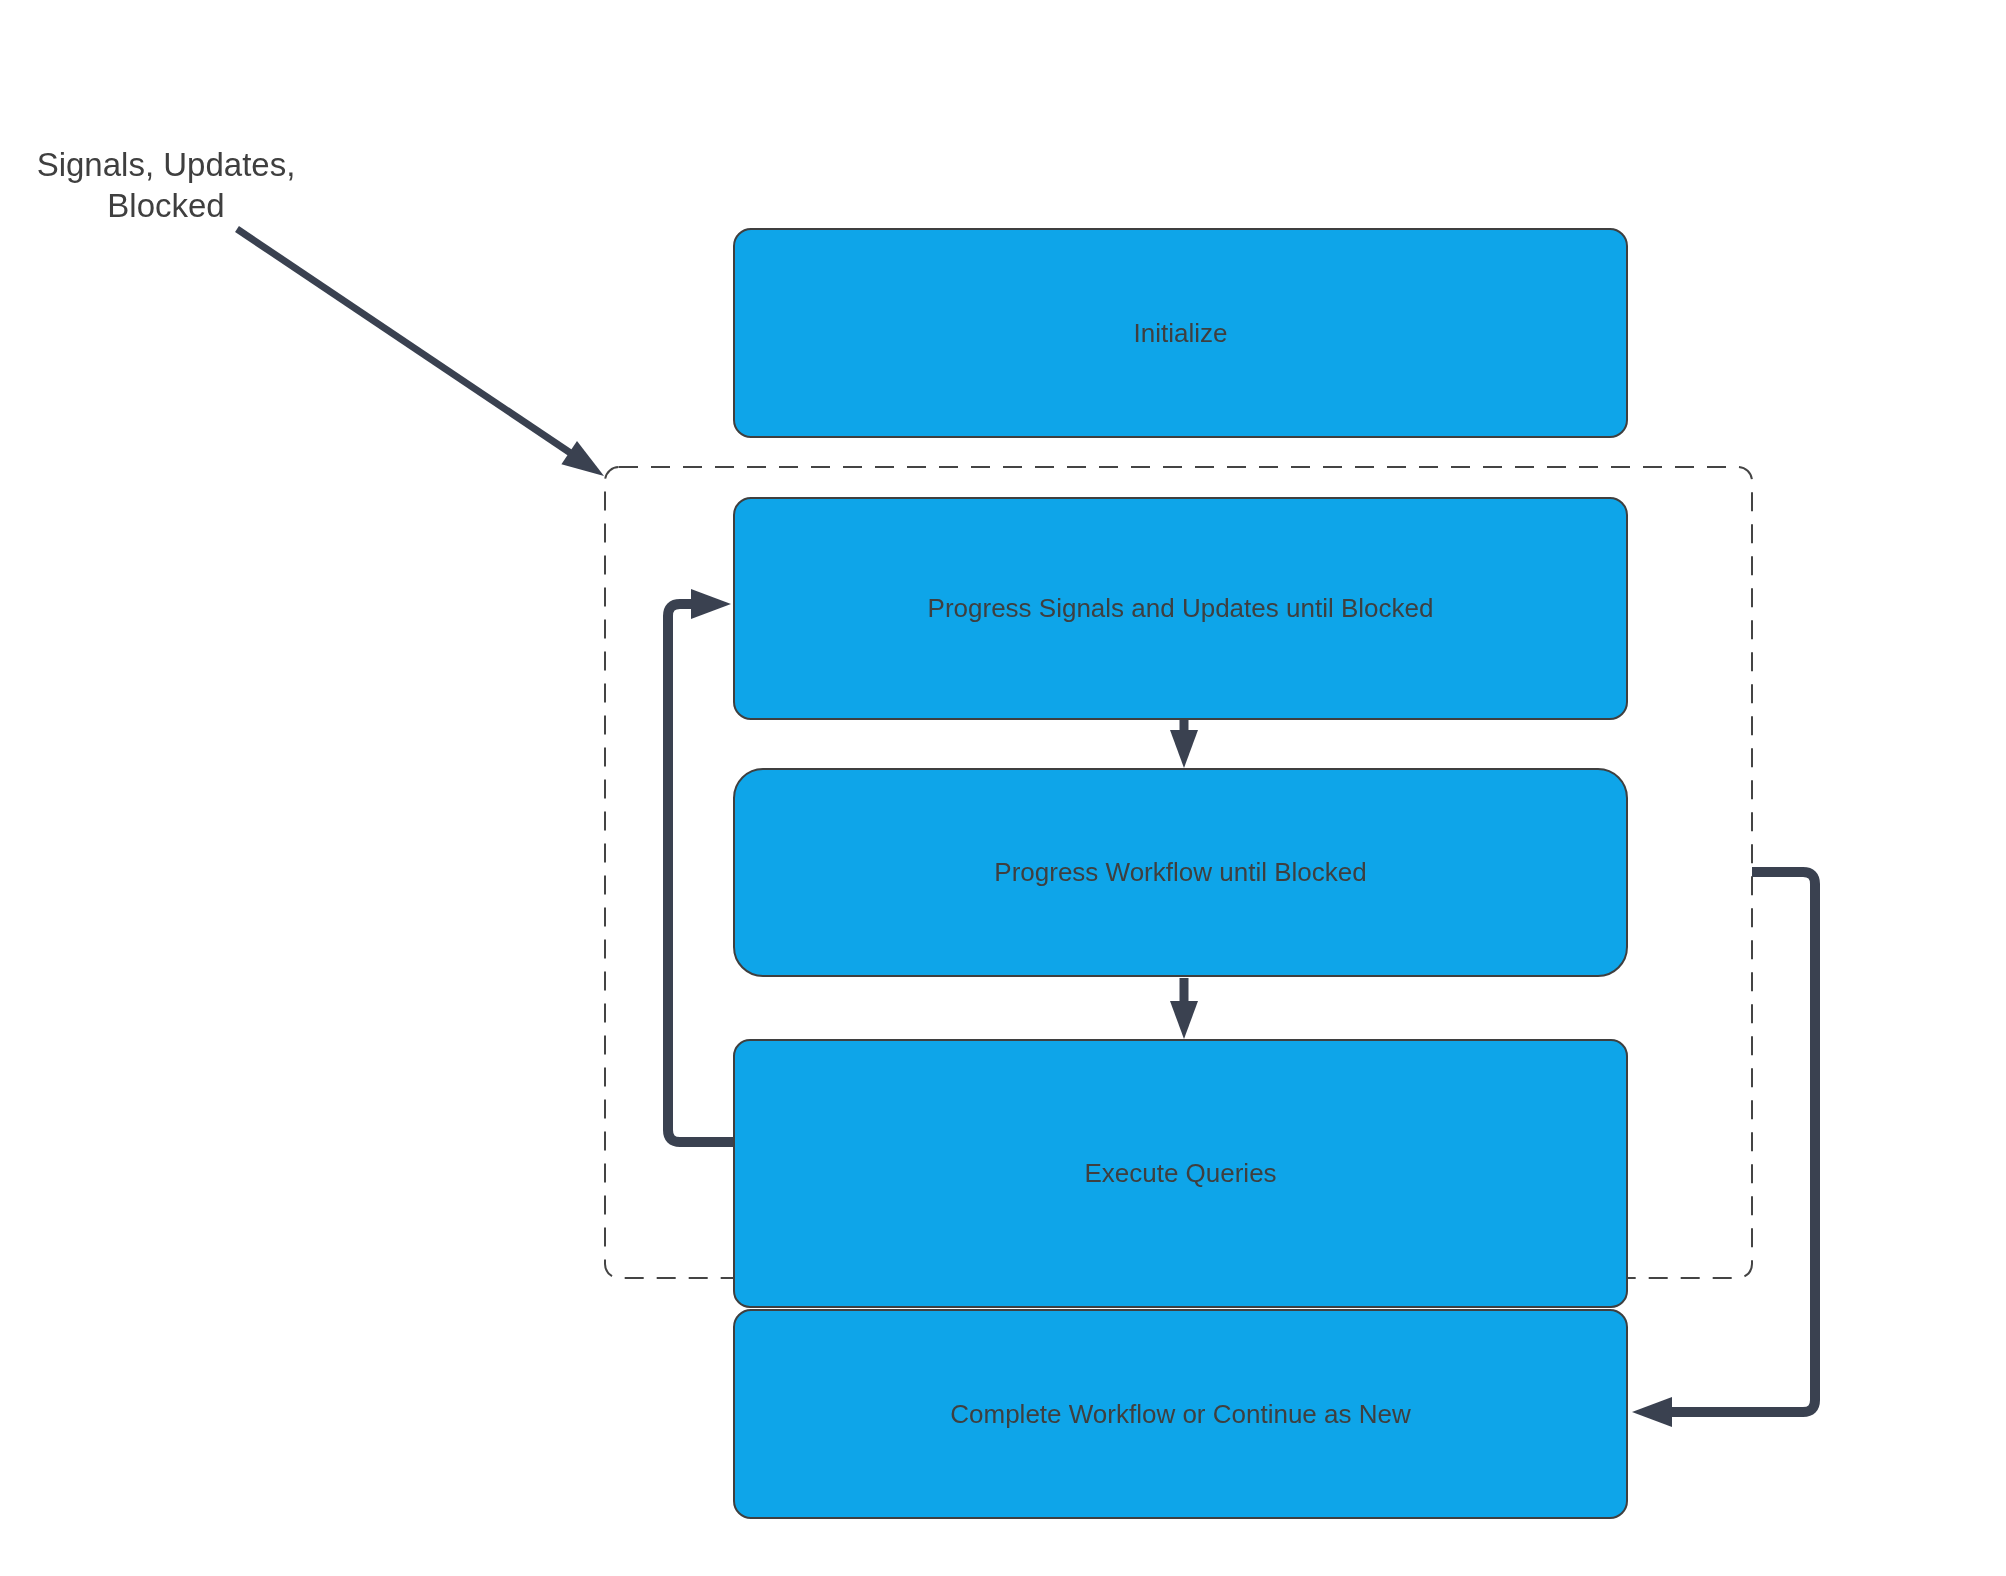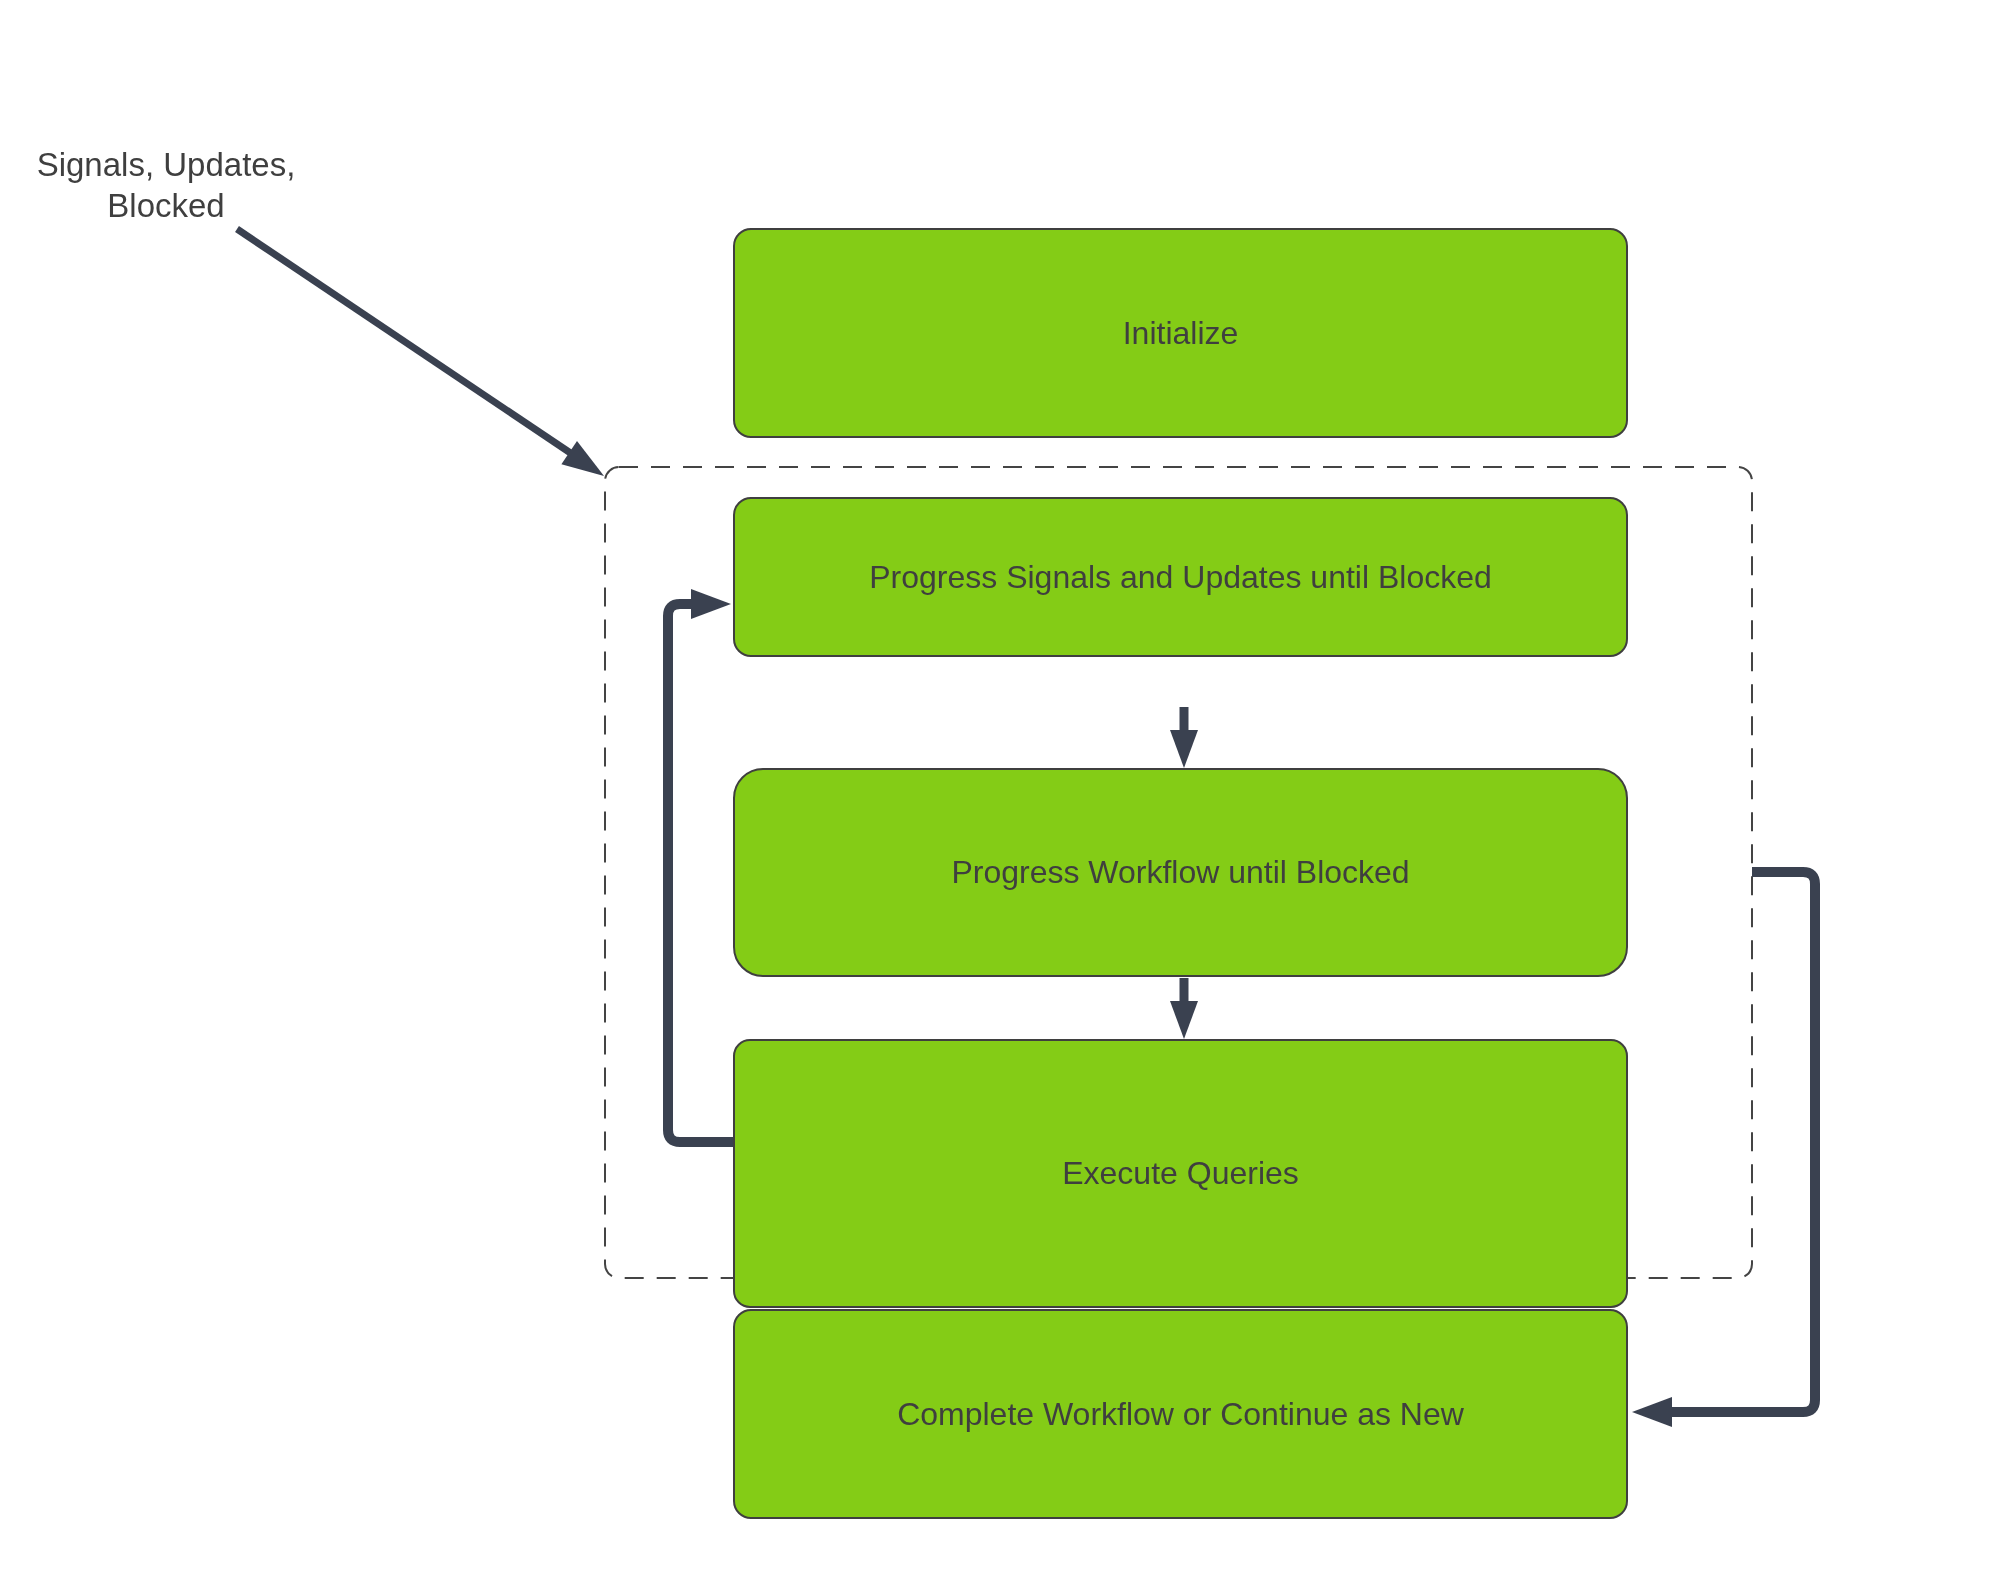--- a/index.html
+++ b/index.html
@@ -35,32 +35,32 @@
     text-align: center;
     font-size: 33px;
     line-height: 41px;
     color: var(--text, #3f3f3f);
   }
   .node {
     position: absolute;
     left: 733px;
     width: 895px;
     box-sizing: border-box;
-    background: #84cc16;
+    background: #0ea5e9;
     border: 2px solid var(--border, #3f3f3f);
     border-radius: 18px;
     display: flex;
     align-items: center;
     justify-content: center;
     text-align: center;
-    font-size: 32px;
+    font-size: 26px;
     color: var(--text, #3f3f3f);
   }
   #node-initialize        { top: 228px;  height: 210px; }
-  #node-progress-signals  { top: 497px;  height: 160px; }
+  #node-progress-signals  { top: 497px;  height: 223px; }
   #node-progress-workflow { top: 768px;  height: 209px; border-radius: 30px; }
   #node-execute-queries   { top: 1039px; height: 269px; border-radius: 17px; }
   #node-complete          { top: 1309px; height: 210px; text-align: right; }
 
   .dashed-region-stroke { fill: none; stroke: var(--dashed, #444444); stroke-width: 2; stroke-dasharray: 19 13; }
   .thin-arrow-stroke  { fill: none; stroke: var(--arrow, #3a4150); stroke-width: 7; }
   .thick-arrow-stroke { fill: none; stroke: var(--arrow, #3a4150); stroke-width: 10; }
   .mid-arrow-stroke   { fill: none; stroke: var(--arrow, #3a4150); stroke-width: 9; }
   .arrow-fill { fill: var(--arrow, #3a4150); stroke: none; }
 </style>

